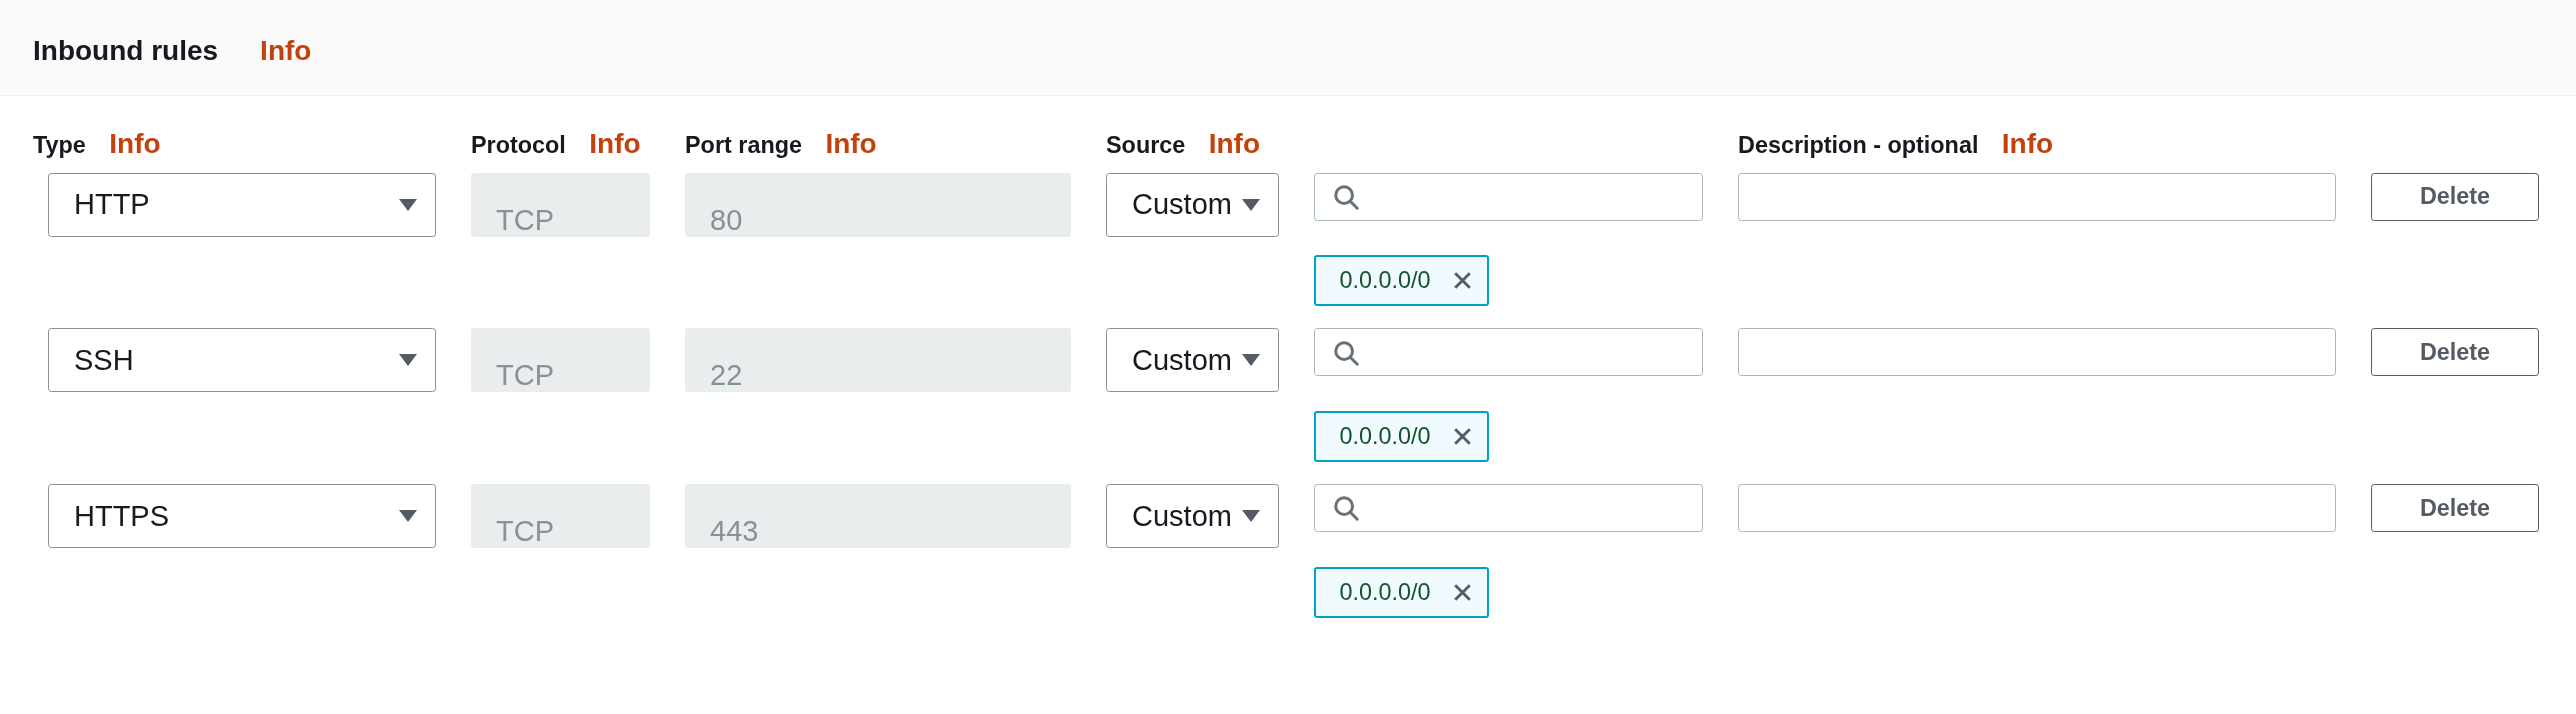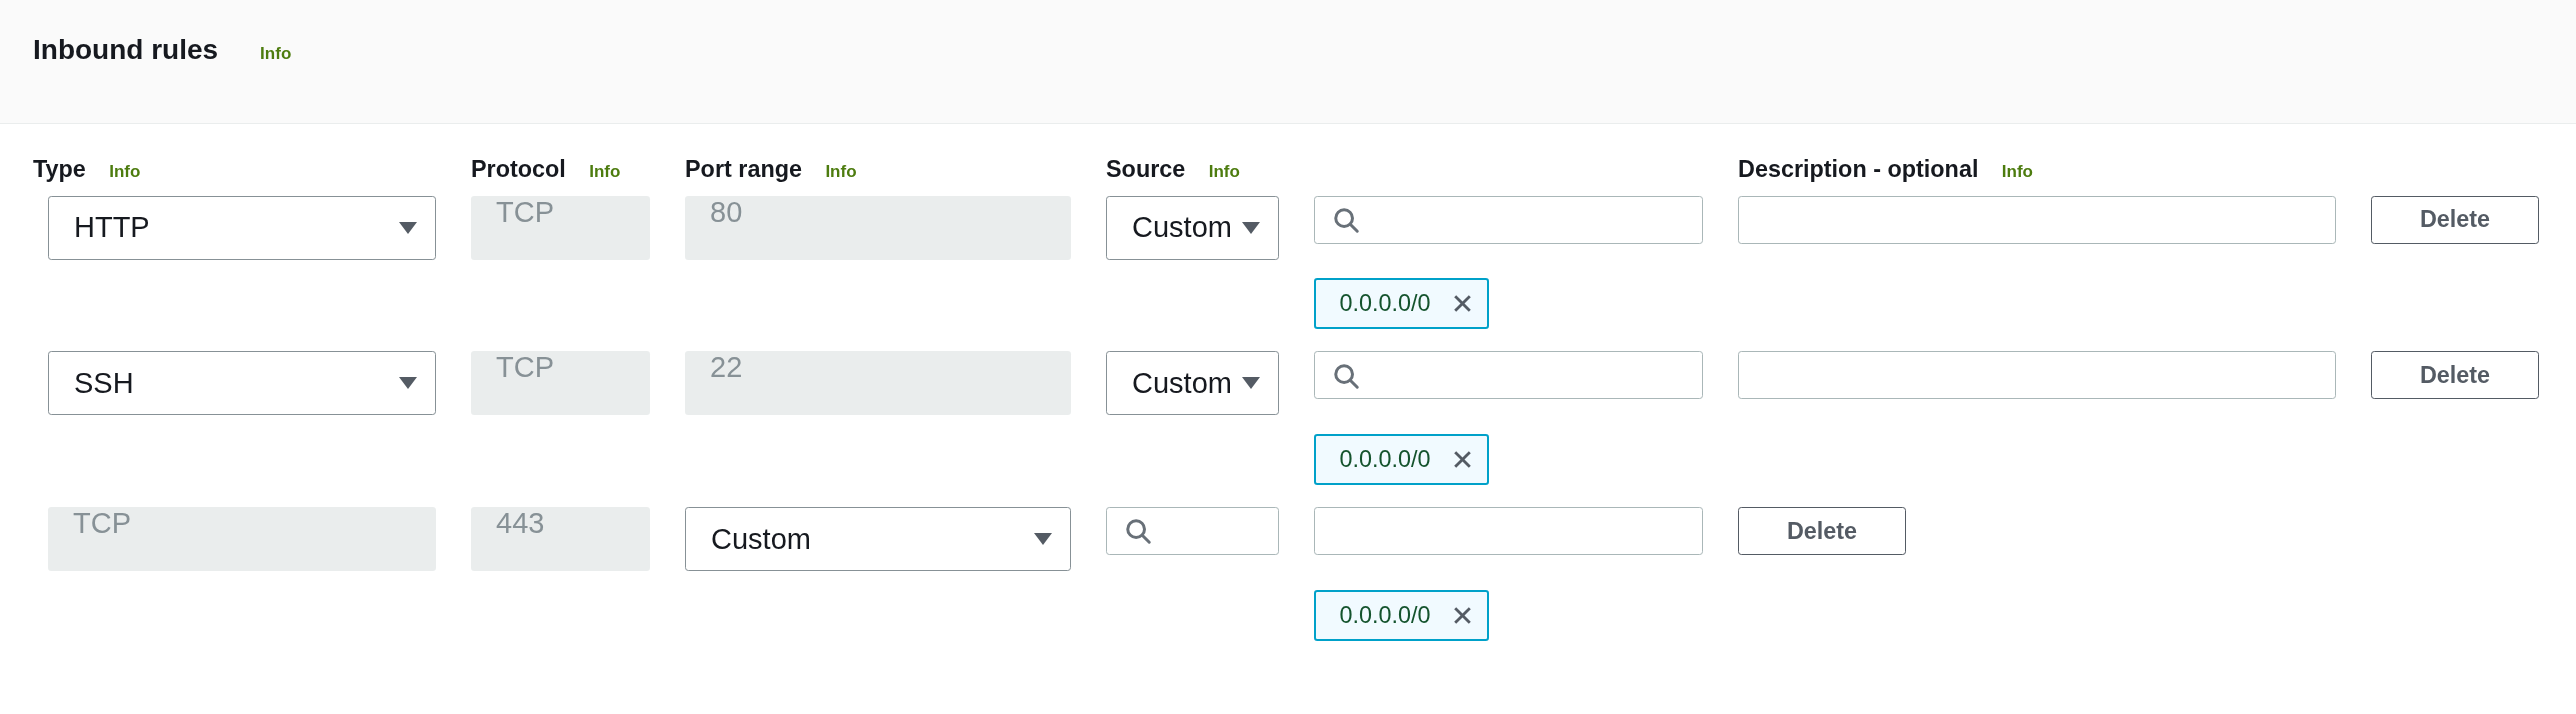--- a/index.html
+++ b/index.html
@@ -3,27 +3,27 @@
 <meta charset="utf-8">
 <style>
   html,body{margin:0;padding:0;}
   body{
     width:2576px;height:714px;overflow:hidden;background:#ffffff;
     font-family:"Liberation Sans",sans-serif;color:#16191f;
     -webkit-font-smoothing:antialiased;
   }
   
   .header-band{
-    height:124px;background:#fafafa;border-bottom:1.7px solid #eaeded;
+    height:96px;background:#fafafa;border-bottom:1.7px solid #eaeded;
     display:flex;align-items:baseline;gap:42px;
     padding:35px 0 0 33px;box-sizing:border-box;
   }
   .section-title{font-size:28px;font-weight:700;line-height:30px;margin:0;}
   .info-link{
-    font-size:17px;font-weight:700;color:#4d7c0f;text-decoration:none;cursor:pointer;
+    font-size:28px;font-weight:700;color:#c2410c;text-decoration:none;cursor:pointer;
   }
   
   .content{padding-left:48px;}
   .grid{
     display:grid;
     grid-template-columns:388px 179px 386px 173px 389px 598px 143px;
     column-gap:35px;
   }
   .labels{margin-top:32px;margin-bottom:12.5px;align-items:baseline;}
   .label-cell{display:flex;align-items:baseline;}
@@ -37,21 +37,21 @@
   .select{
     background:#ffffff;border:1.7px solid #879196;display:flex;align-items:center;
     justify-content:space-between;padding:0 18.4px 0 25px;cursor:pointer;
   }
   .caret-down{
     width:0;height:0;flex:none;
     border-left:9.2px solid transparent;border-right:9.2px solid transparent;
     border-top:12.5px solid #545b64;
   }
   .disabled-field{
-    background:#eaeded;color:#879196;display:flex;align-items:flex-start;padding-left:25px;
+    background:#eaeded;color:#879196;display:flex;align-items:flex-end;padding-left:25px;
   }
   .text-input{
     width:100%;height:48px;box-sizing:border-box;border:1.7px solid #aab7b8;border-radius:3.3px;
     font-family:inherit;font-size:23.4px;color:#16191f;padding:0 16.7px;outline:none;background:#fff;
   }
   .search-wrap{position:relative;}
   .search-wrap .search-icon{position:absolute;left:16.7px;top:9.2px;pointer-events:none;}
   .search-wrap .text-input{padding-left:60px;}
   .token-cell{grid-column:5;grid-row:2;justify-self:start;}
   .token{
@@ -169,20 +169,24 @@
         <svg class="dismiss-btn" width="25" height="25" viewBox="0 0 24 24">
           <line x1="5" y1="5" x2="19" y2="19" stroke="#545b64" stroke-width="2.7"></line>
           <line x1="19" y1="5" x2="5" y2="19" stroke="#545b64" stroke-width="2.7"></line>
         </svg>
       </span>
     </div>
   </div>
 
   
   <div class="grid rule">
+    <div class="control select" role="button">
+      <span>HTTPS</span>
+      <span class="caret-down"></span>
+    </div>
     <div class="control disabled-field">
       <span>TCP</span>
     </div>
     <div class="control disabled-field">
       <span>443</span>
     </div>
     <div class="control select" role="button">
       <span>Custom</span>
       <span class="caret-down"></span>
     </div>

